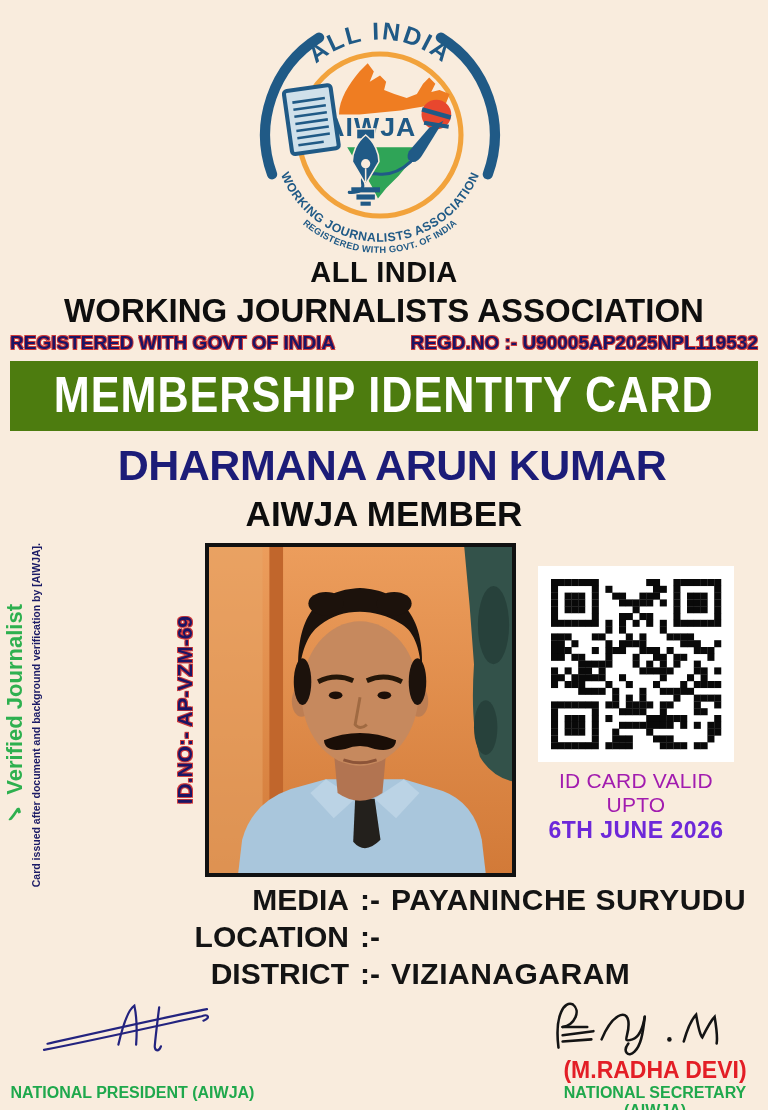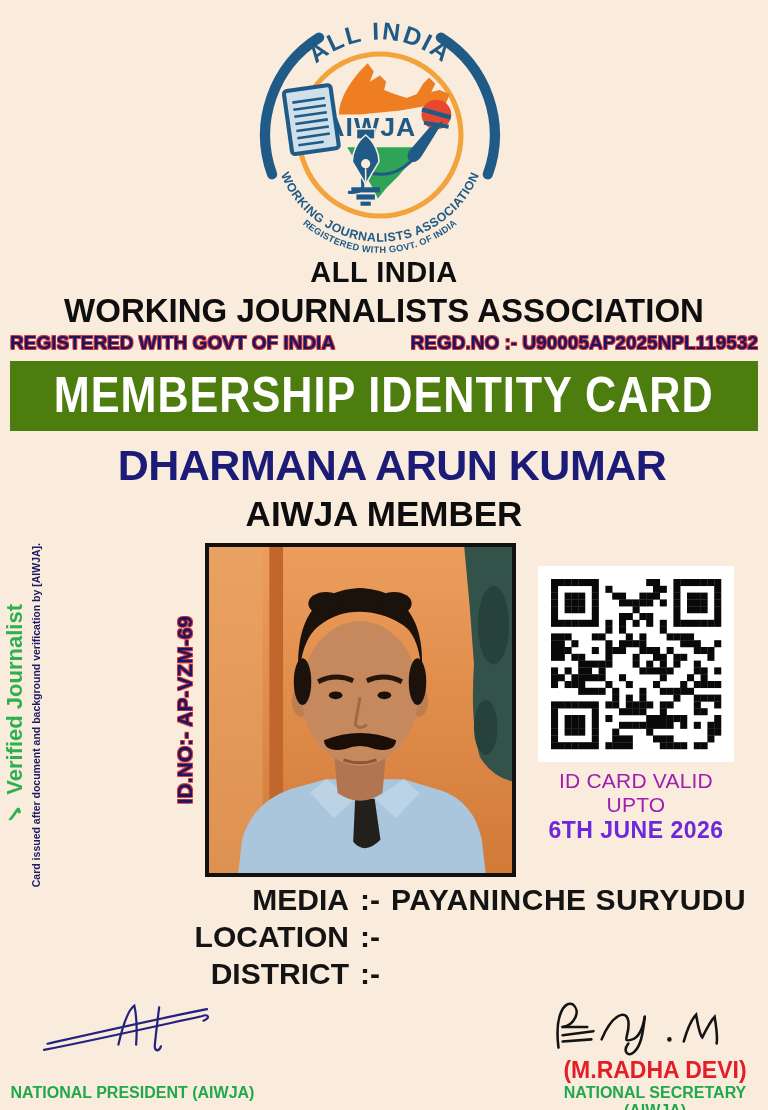--- a/index.html
+++ b/index.html
@@ -504,20 +504,21 @@
       <span class="dsep">:-</span>
       <span class="dval">PAYANINCHE SURYUDU</span>
     </div>
     <div class="drow">
       <span class="dlbl">LOCATION</span>
       <span class="dsep">:-</span>
     </div>
     <div class="drow">
       <span class="dlbl">DISTRICT</span>
       <span class="dsep">:-</span>
+      <span class="dval">VIZIANAGARAM</span>
     </div>
   </div>
 
   <svg class="abs" style="left:28px;top:995px;" width="195" height="62" viewBox="0 0 200 70">
     <g fill="none" stroke="#23237f" stroke-width="2.5" stroke-linecap="round">
       <path d="M8,62 C60,52 140,34 186,24 C194,21 196,26 188,29"></path>
       <path d="M12,55 C70,42 150,24 192,16"></path>
       <path d="M92,56 C98,30 104,16 110,12 C113,26 113,42 112,56"></path>
       <path d="M138,14 C136,30 134,46 133,58 C133,64 138,64 140,58"></path>
     </g>

